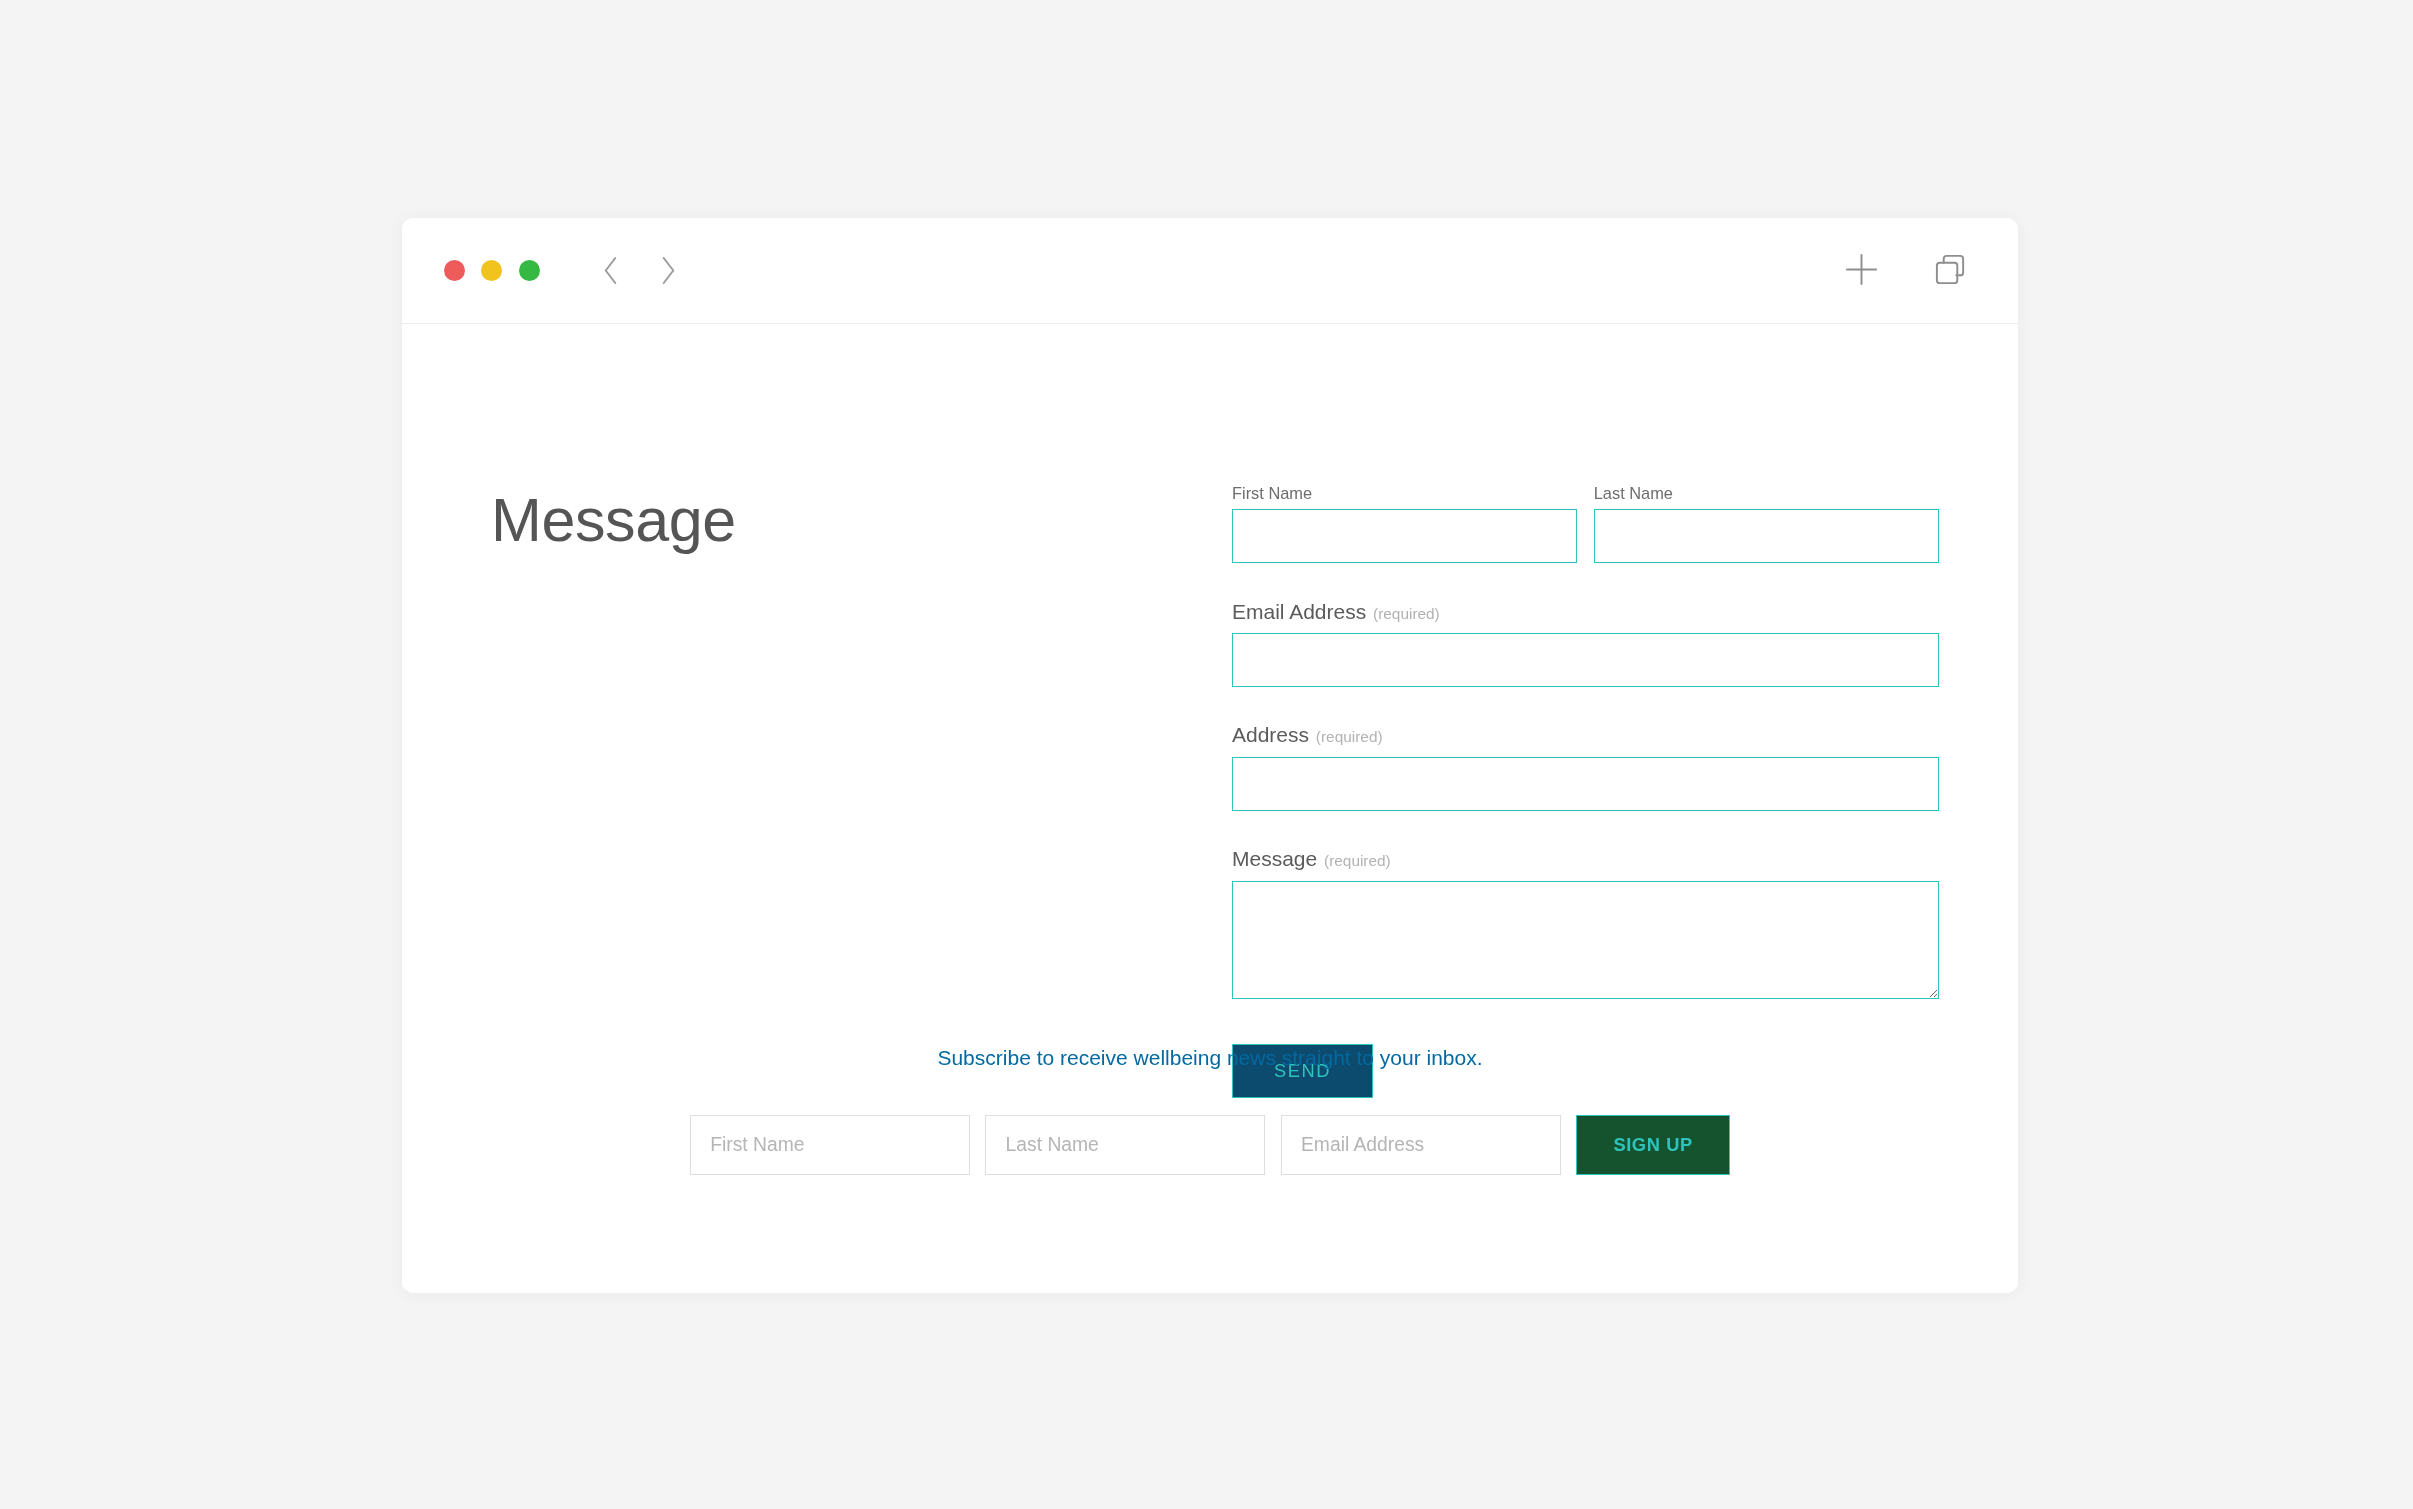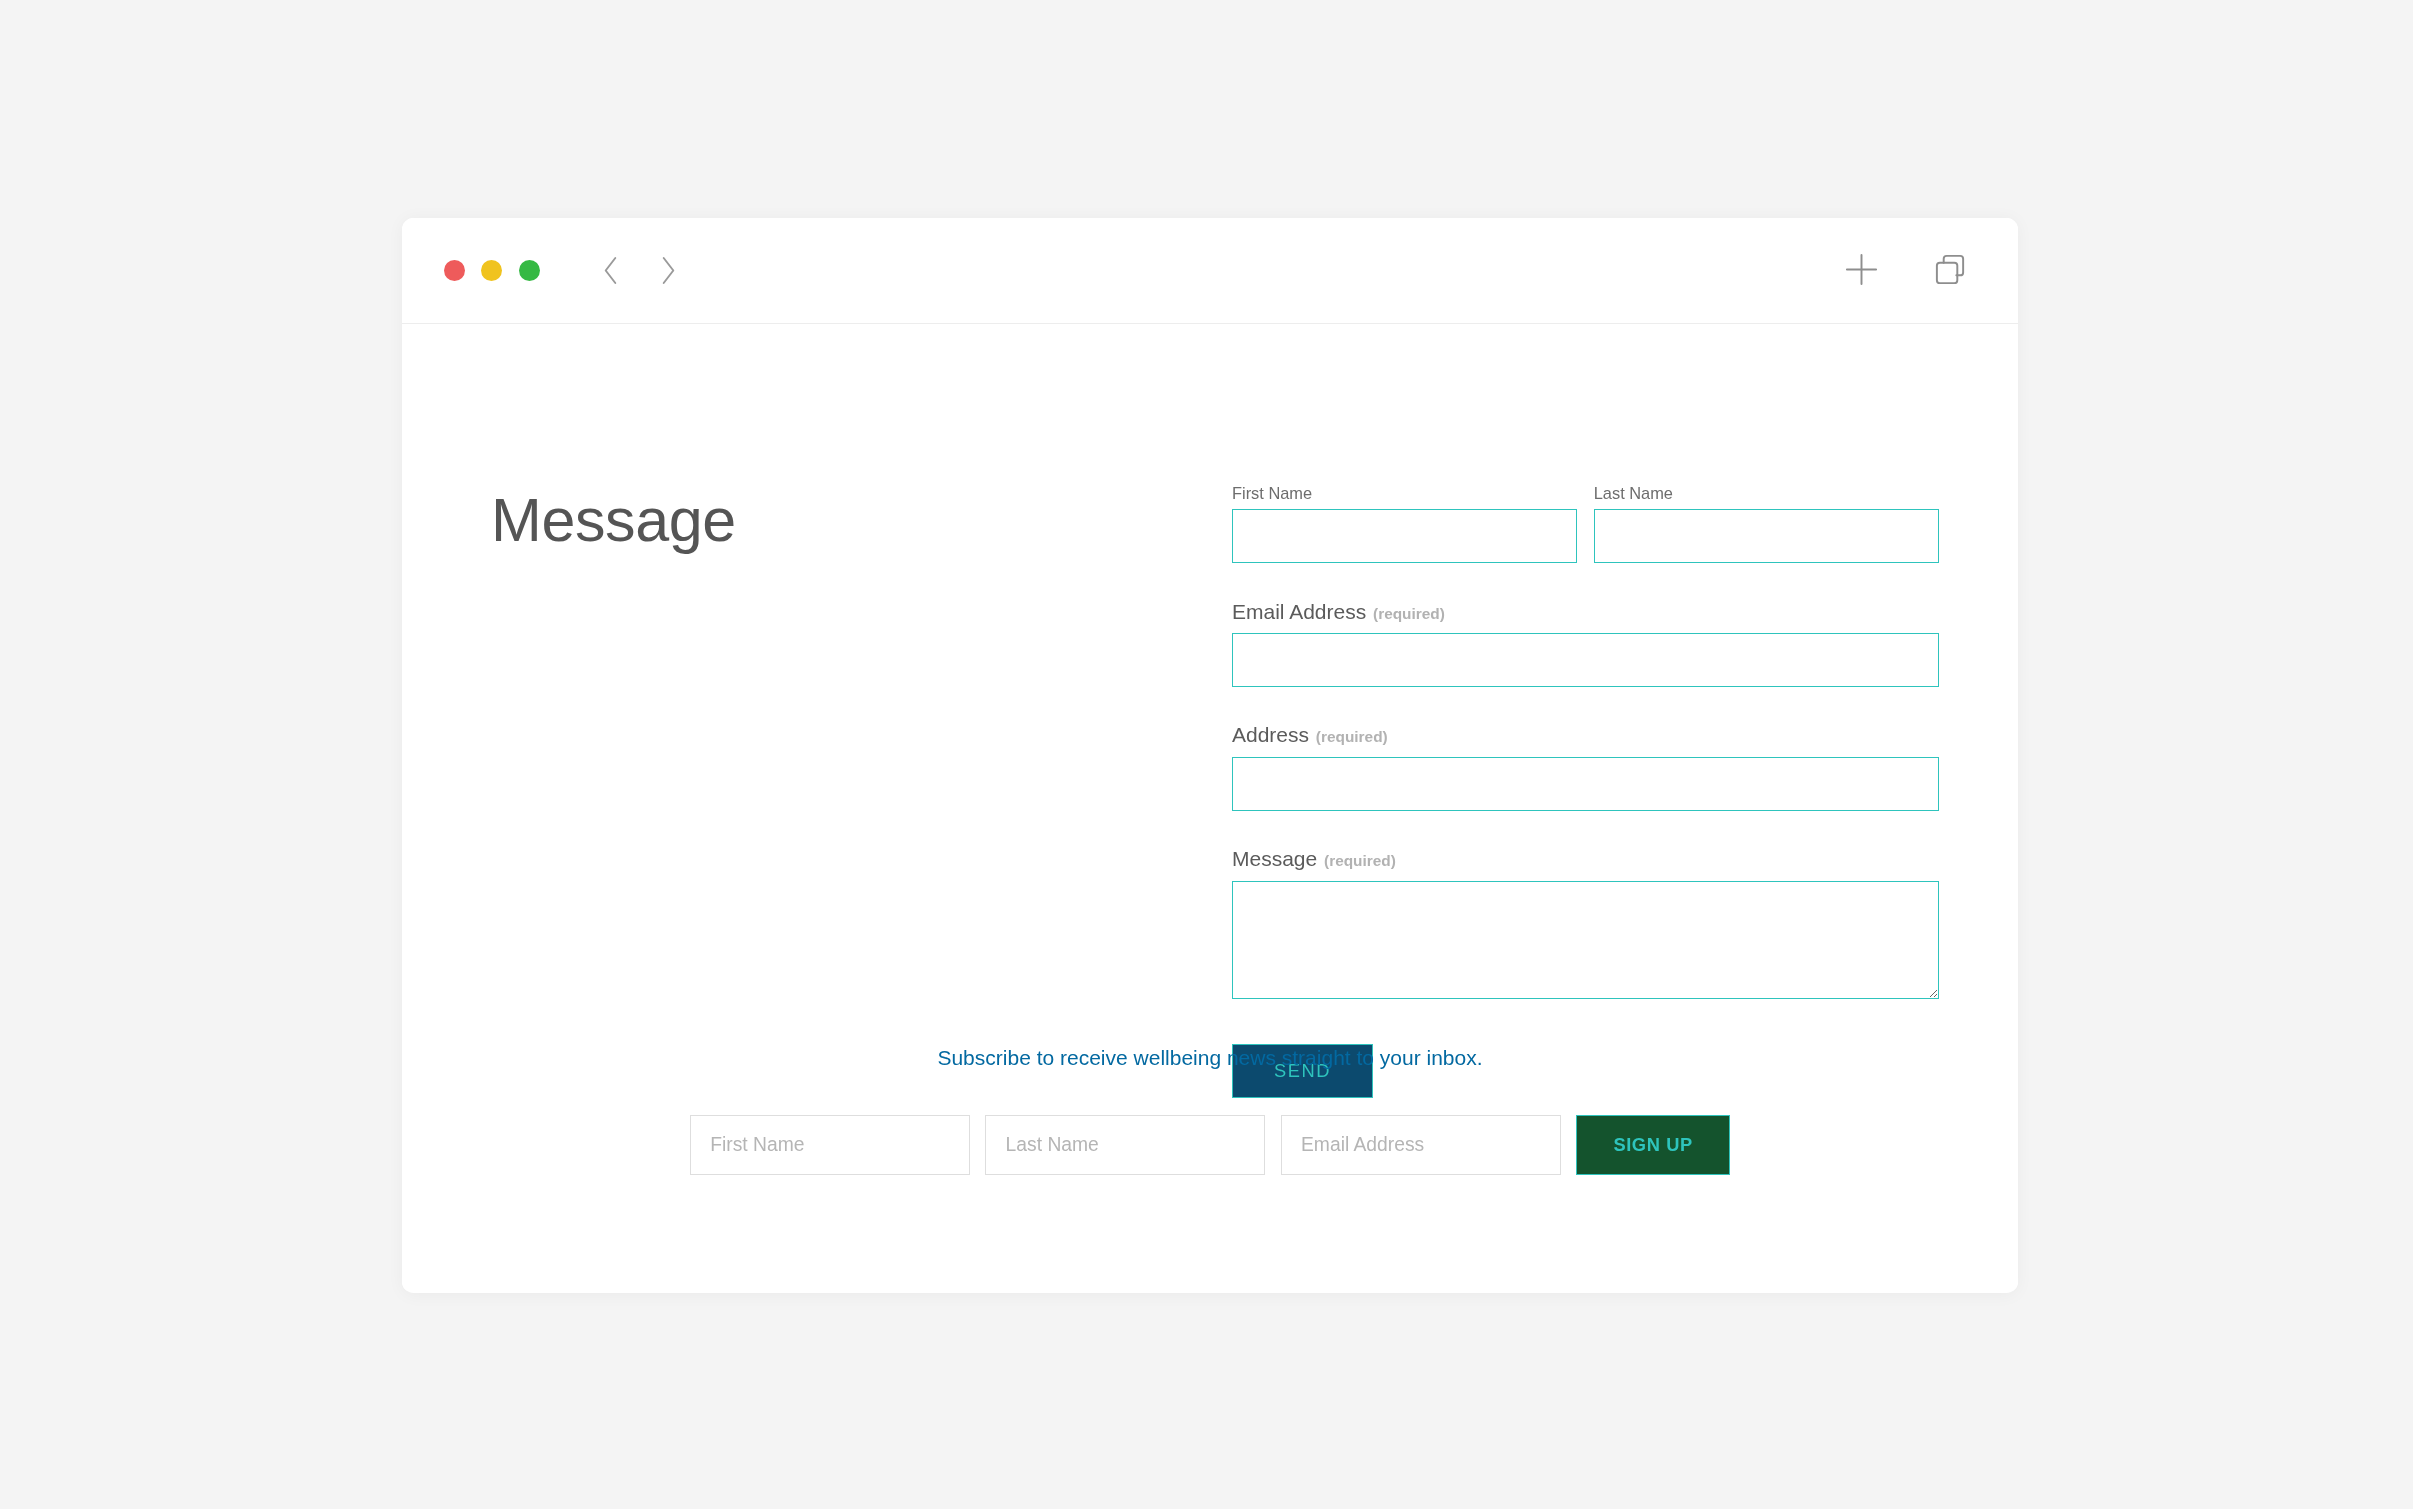--- a/index.html
+++ b/index.html
@@ -130,21 +130,21 @@
     font-size: 21px;
     color: #5b5b5b;
     font-weight: 400;
     display: block;
     margin-bottom: 9.7px;
   }
   .required-note {
     font-size: 15.4px;
     color: #b2b2b2;
     margin-left: 6.8px;
-    font-weight: 700;
+    font-weight: 400;
   }
 
   .sub-label {
     font-size: 16.4px;
     color: #6d6d6d;
     display: block;
     margin-bottom: 5.8px;
   }
 
   .name-row { display: flex; gap: 16.4px; }

